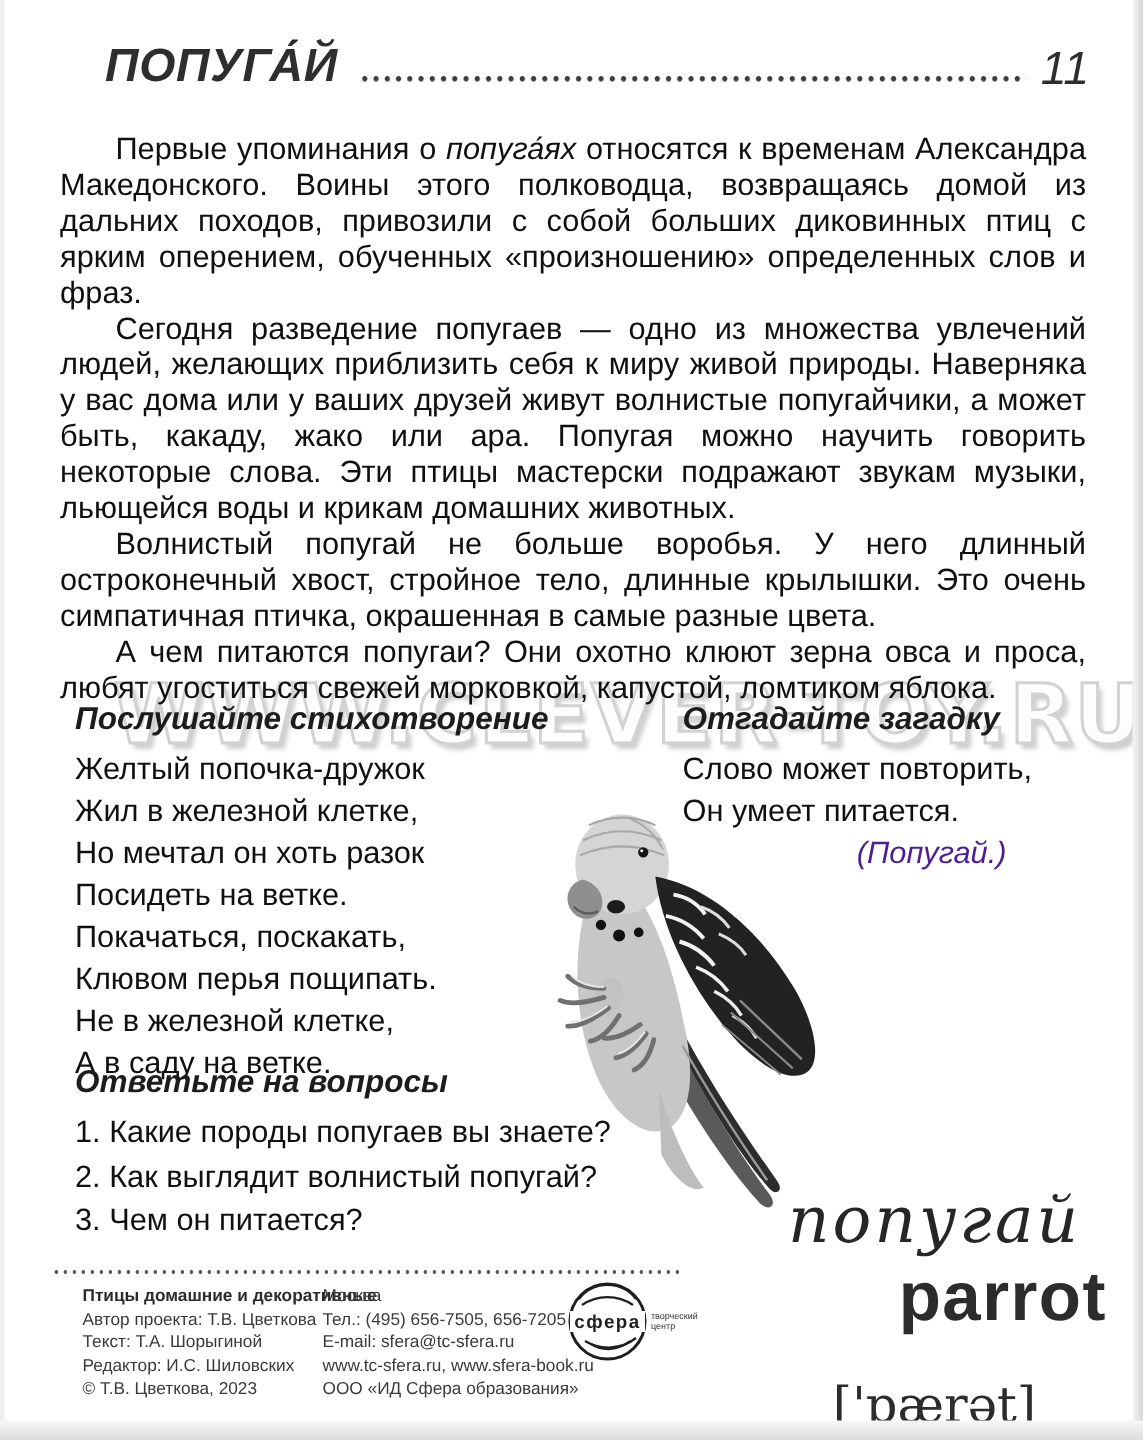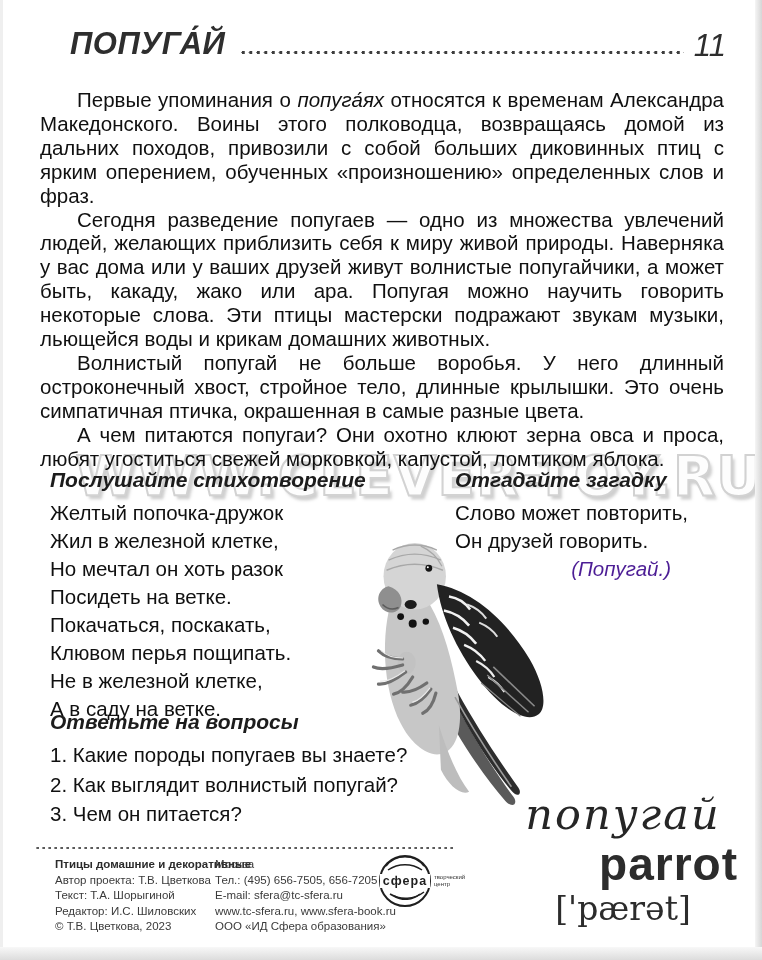--- a/index.html
+++ b/index.html
@@ -61,21 +61,21 @@
 
   
   .bird { position:absolute; top:534px; left:342px; width:222px; height:282px; z-index:1; }
 
   
   .vocab { position:absolute; top:758px; right:24px; width:230px; text-align:center; z-index:2; }
   .vocab-ru { font-family:"DejaVu Serif", serif; font-style:italic;
               font-size:43px; line-height:50px; color:#262626; letter-spacing:2px;margin-top:31px; }
   .vocab-en { font-family:"Liberation Sans", sans-serif; font-weight:bold;
               font-size:46px; line-height:50px; letter-spacing:1px; color:#2c2c2c;text-align:right; }
-  .vocab-tr { font-family:"DejaVu Serif", serif; font-size:33px; line-height:40px; color:#2c2c2c; }
+  .vocab-tr { font-family:"DejaVu Serif", serif; font-size:33px; line-height:40px; color:#2c2c2c;margin-top:28px; }
 
   
   .footer-dots { position:absolute; top:846px; left:36px; width:418px; height:4px;
                  background-image:radial-gradient(circle at 1.6px 2px, #5a5a5a 1.1px, transparent 1.4px);
                  background-size:6px 4px; background-repeat:repeat-x; z-index:2; }
   .footer-credits { position:absolute; top:857px; left:55px; width:165px;
                     font-size:11.5px; line-height:15.5px; color:#3a3a3a; white-space:nowrap; z-index:2; }
   .footer-credits .f-title { font-weight:bold; color:#2b2b2b; }
   .footer-contacts { position:absolute; top:857px; left:215px; width:180px;
                      font-size:11.5px; line-height:15.5px; color:#3a3a3a; white-space:nowrap; z-index:2; }
@@ -109,21 +109,21 @@
     <div class="poem-line">Посидеть на ветке.</div>
     <div class="poem-line">Покачаться, поскакать,</div>
     <div class="poem-line">Клювом перья пощипать.</div>
     <div class="poem-line">Не в железной клетке,</div>
     <div class="poem-line">А в саду на ветке.</div>
   </div>
 
   <div class="riddle">
     <div class="section-h">Отгадайте загадку</div>
     <div class="riddle-line">Слово может повторить,</div>
-    <div class="riddle-line">Он друзей говорить.</div>
+    <div class="riddle-line">Он умеет питается.</div>
     <div class="riddle-answer">(Попугай.)</div>
   </div>
 
   <svg class="bird" viewBox="0 0 220 280" xmlns="http://www.w3.org/2000/svg">
 
     <path d="M104 152 C 126 196 150 234 170 261 C 175 268 169 273 162 265 C 138 238 114 200 94 162 Z" fill="#5a5a5a"></path>
     <path d="M114 156 C 136 196 158 228 175 252 C 179 258 174 262 169 256 C 149 233 128 199 108 160 Z" fill="#2d2d2d"></path>
 
     <path d="M50 62 C 38 100 40 152 58 188 C 69 210 88 224 102 217 C 116 210 120 186 115 158 C 109 126 101 94 87 70 C 75 50 58 46 50 62 Z" fill="#c7c7c7"></path>
     <path d="M96 190 C 104 216 114 240 126 256 C 118 260 106 250 98 234 Z" fill="#bdbdbd"></path>

